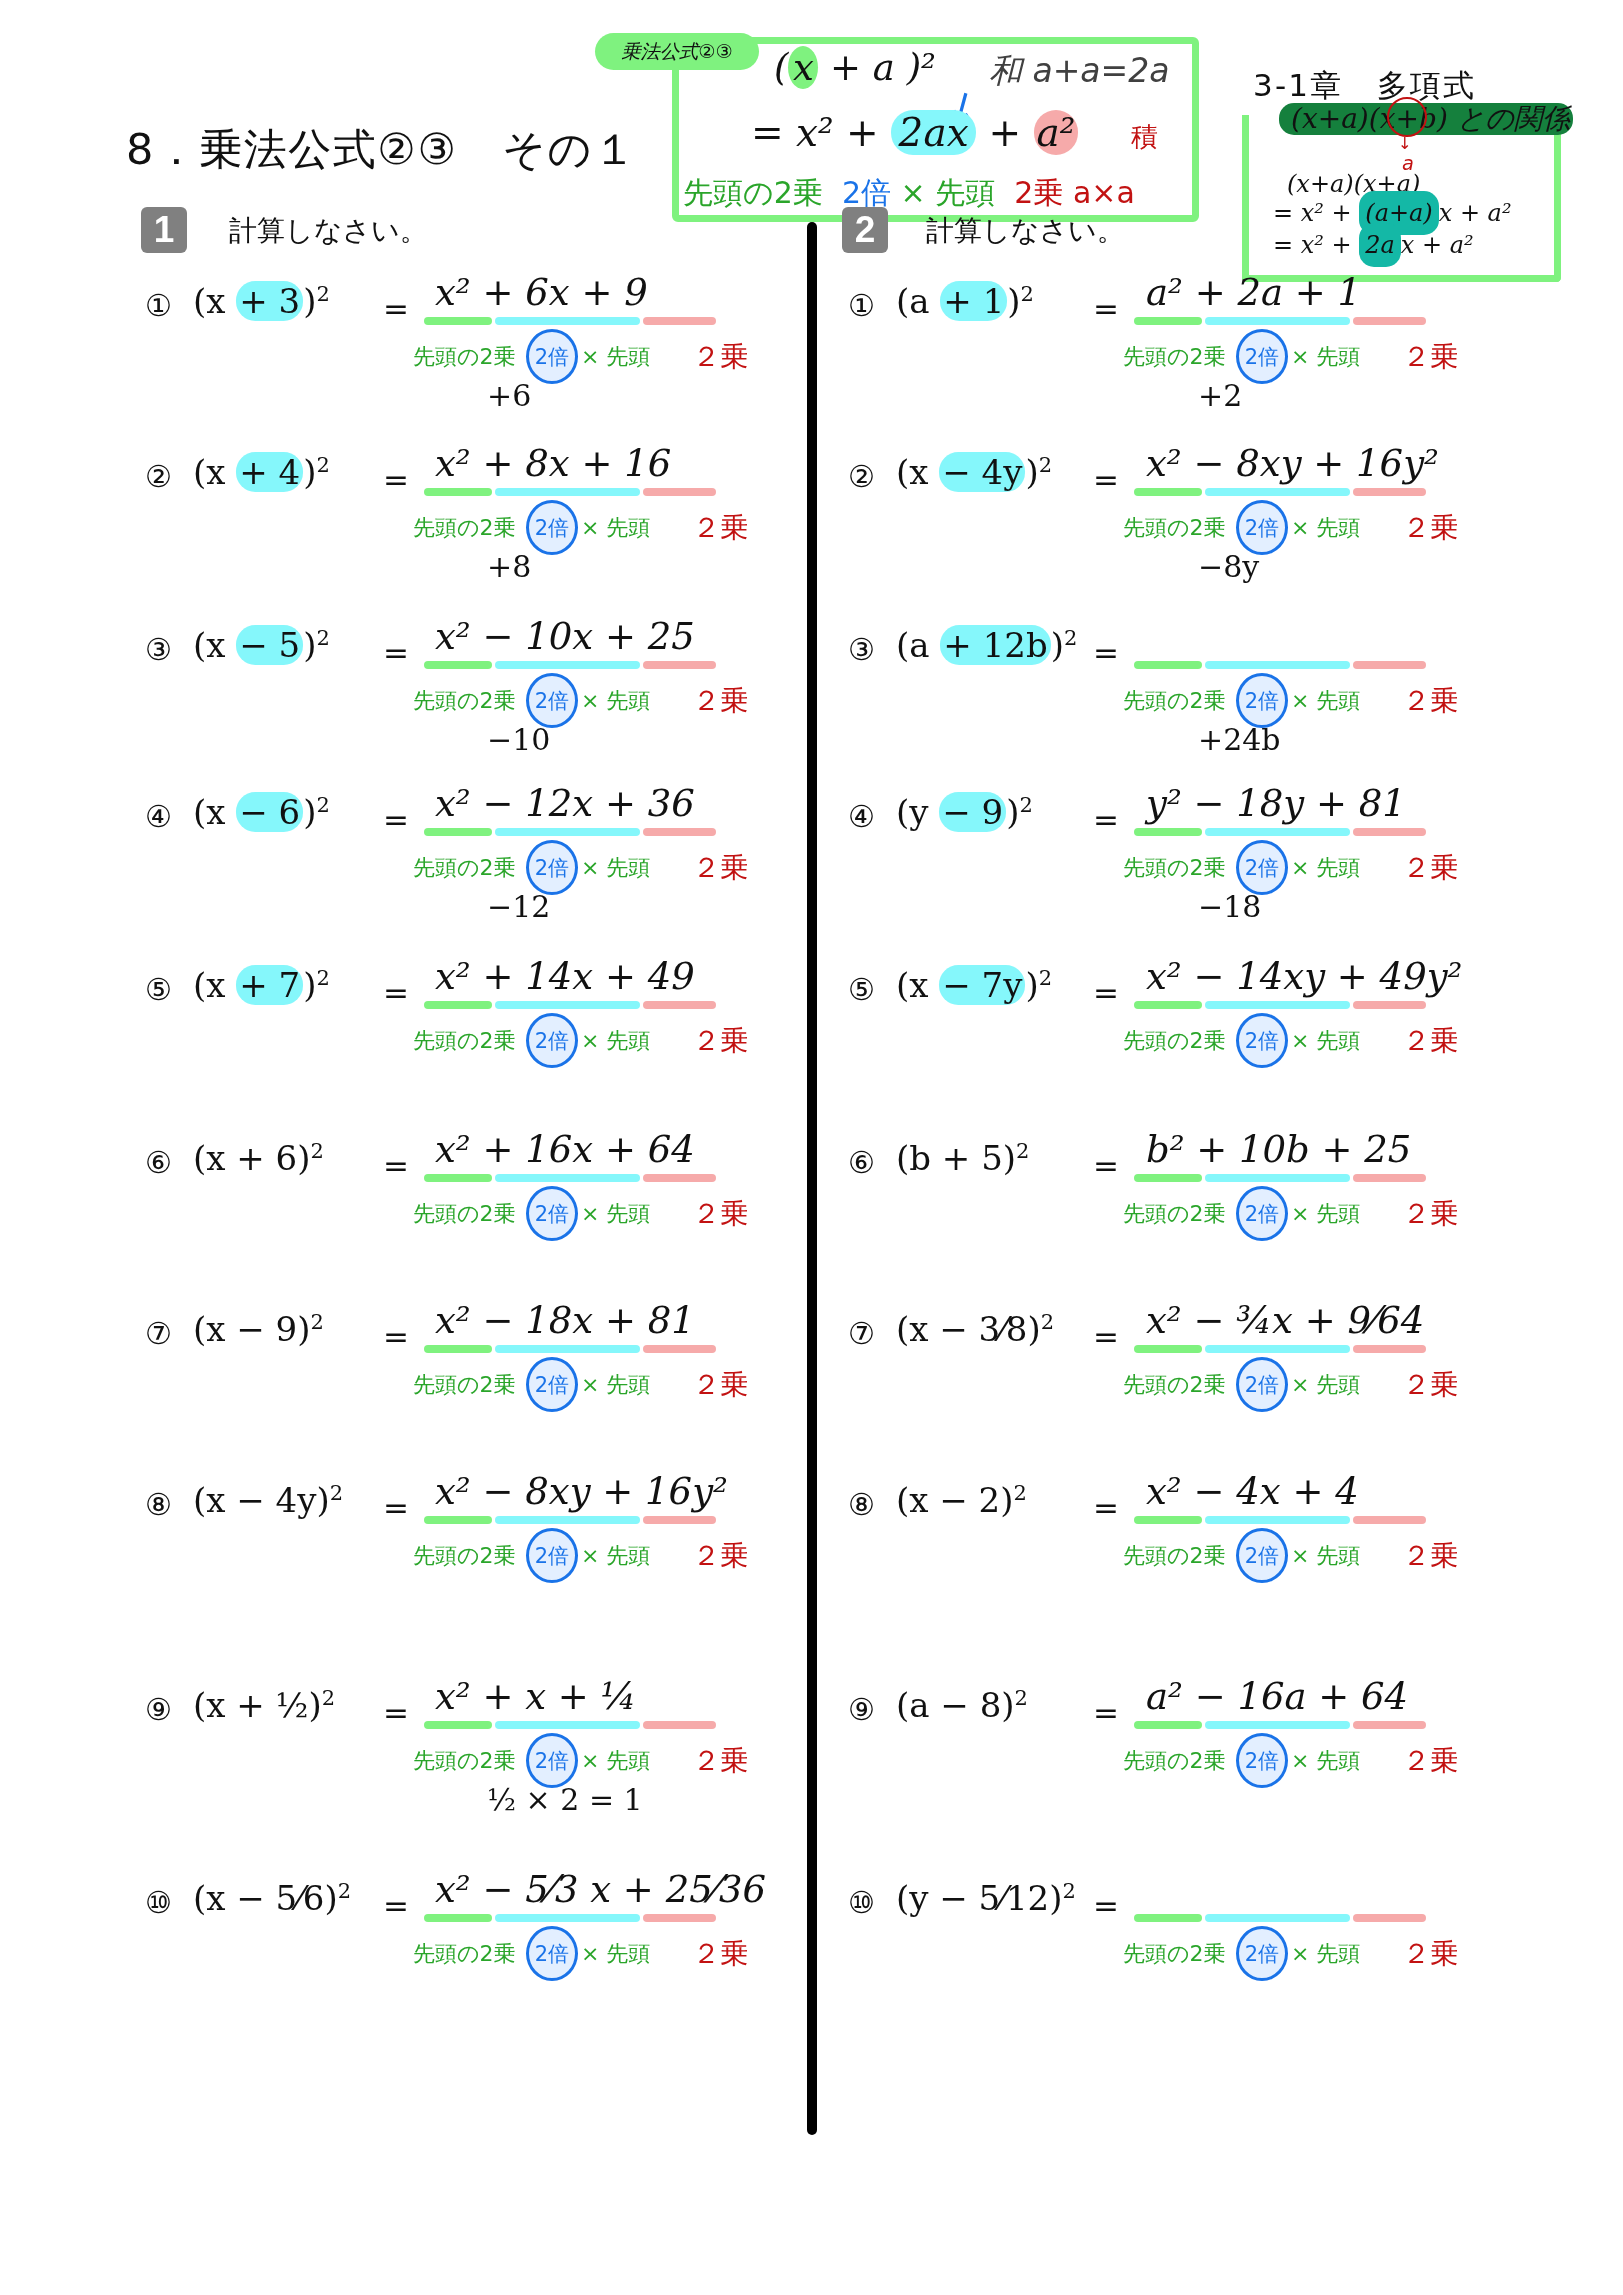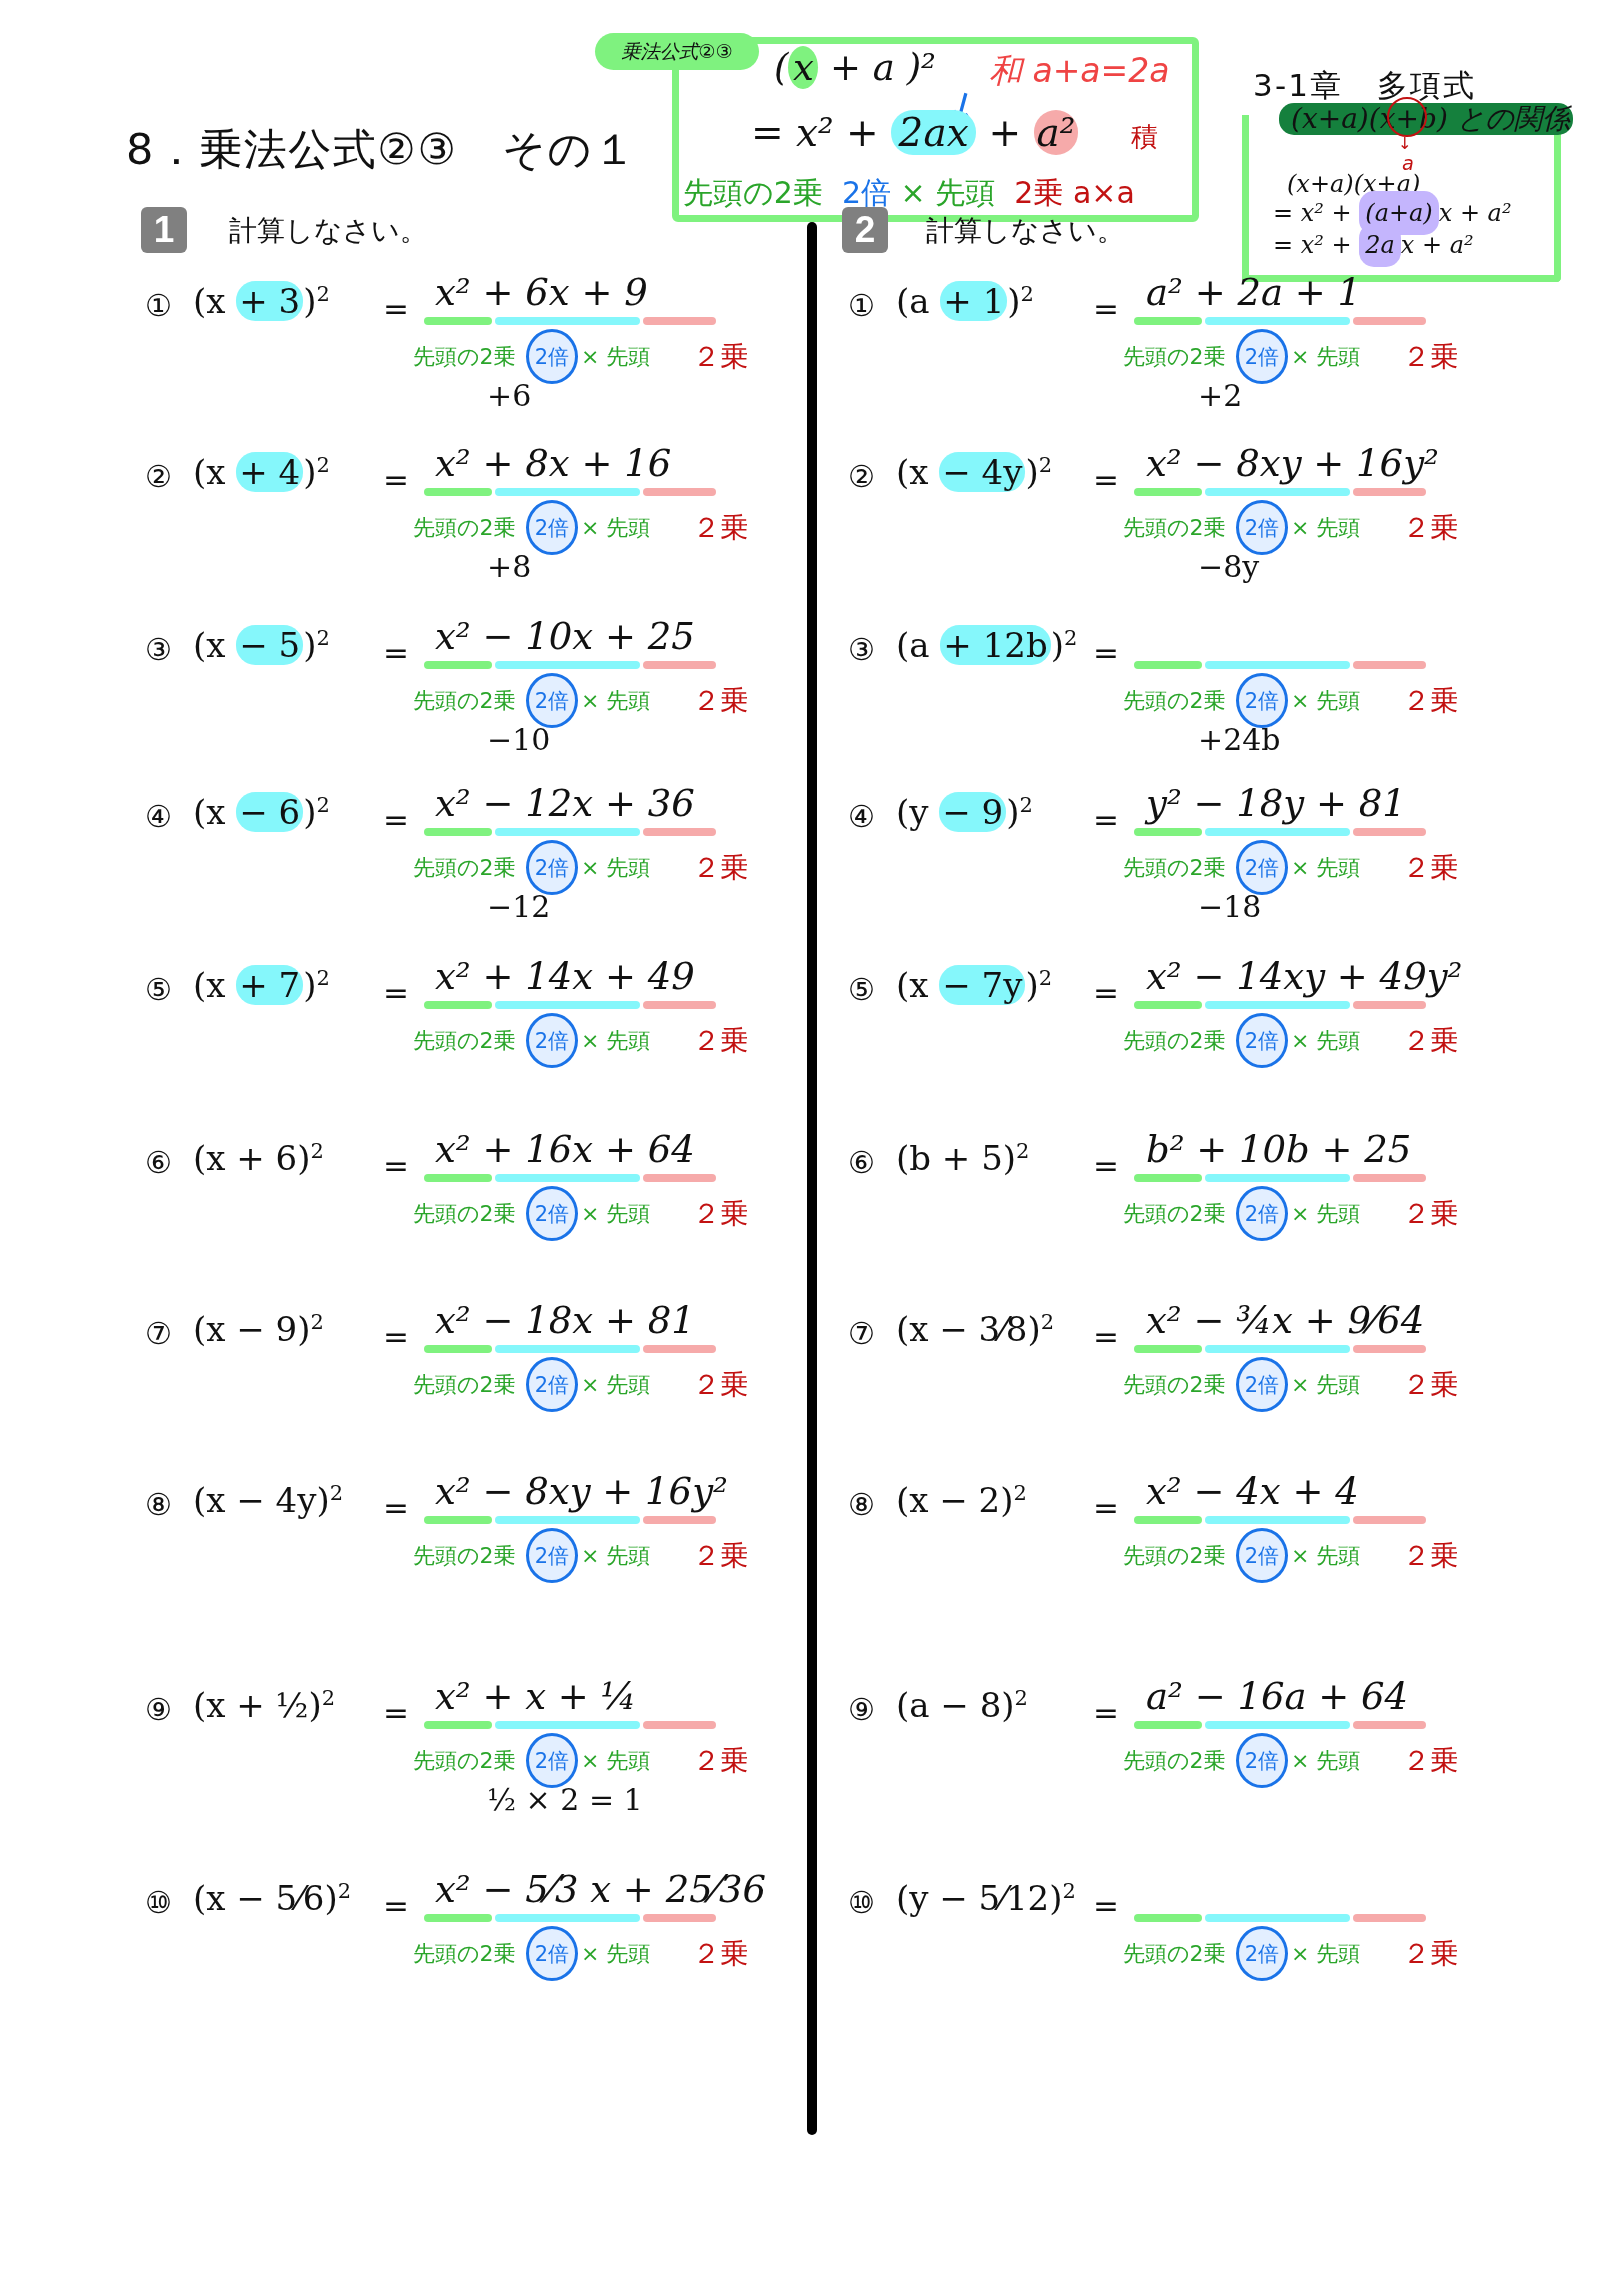--- a/index.html
+++ b/index.html
@@ -13,42 +13,42 @@
   
   .chapter { left:1253px; top:65px; font-size:31px; letter-spacing:2.2px; }
 
   
   .formula-box { left:672px; top:37px; width:513px; height:171px; border:7.4px solid #7ff27f; border-radius:6px; }
   .formula-tag { left:595px; top:33px; width:164px; height:37px; background:#7ff27f; border-radius:19.3px;
                  font-size:19.3px; display:flex; align-items:center; justify-content:center;font-style:italic; }
   .hw { font-family:"DejaVu Serif", serif; font-style:italic; }
   .f-line1 { left:774px; top:46px; font-size:37px; }
   .f-line1 .hl-green { background:#7ff27f; border-radius:50%; padding:0 4.5px; }
-  .f-sum { left:989px; top:49px; font-size:33px; color:#ef4444; font-style:italic; }
+  .f-sum { left:989px; top:49px; font-size:33px; color:#404040; font-style:italic; }
   .f-arrow { left:945px; top:83px; font-size:39px; color:#1a73e8; transform:rotate(-30deg); }
   .f-line2 { left:751px; top:110px; font-size:39px; }
   .f-line2 .hl-cyan { background:#85f7fb; border-radius:22px; padding:0 7.4px; }
   .f-line2 .hl-pink { background:#f6aaaa; border-radius:50%; padding:0 3px; }
   .f-product { left:1131px; top:119px; font-size:27px; color:#c21212; }
   .f-line3 { left:683px; top:173px; font-size:30px; white-space:nowrap; }
   .f-green { color:#2aa52a; }
   .f-blue { color:#1a73e8; }
   .f-red { color:#c21212; }
 
   
   .relation-box { left:1242px; top:115px; width:305px; height:160px; border:7.4px solid #7ff27f; border-top:none; border-radius:0 0 4.5px 4.5px; }
   .relation-tab { left:1279px; top:103px; width:294px; height:32px; background:#15803d; border-radius:15px;
                   font-size:28px; display:flex; align-items:center; padding-left:12px; box-sizing:border-box; }
   .relation-circle { left:1387px; top:97px; width:36px; height:36px; border:2.2px solid #c21212; border-radius:50%; }
   .relation-arrow { left:1398px; top:134px; color:#c21212; font-size:16.4px; }
   .relation-a { left:1402px; top:152px; color:#c21212; font-size:19.3px; font-style:italic; }
   .relation-l1 { left:1287px; top:170px; font-size:24px; }
   .relation-l2 { left:1273px; top:199px; font-size:24px; }
   .relation-l3 { left:1273px; top:231px; font-size:24px; }
-  .relation-l2 .hl-cyan, .relation-l3 .hl-cyan { background:#c4b5fd; border-radius:15px; padding:8px 6px; }
+  .relation-l2 .hl-cyan, .relation-l3 .hl-cyan { background:#14b8a6; border-radius:15px; padding:8px 6px; }
 
   
   .divider { left:807px; top:222px; width:10.4px; height:1913px; background:#000; border-radius:5.2px; }
 
   
   .sec-badge { width:46px; height:46px; background:#808080; border-radius:6px; color:#fff; font-weight:bold;
                font-size:37px; display:flex; align-items:center; justify-content:center; font-family:"Liberation Sans", sans-serif; }
   .sec-instr { font-size:28px; }
 
   

